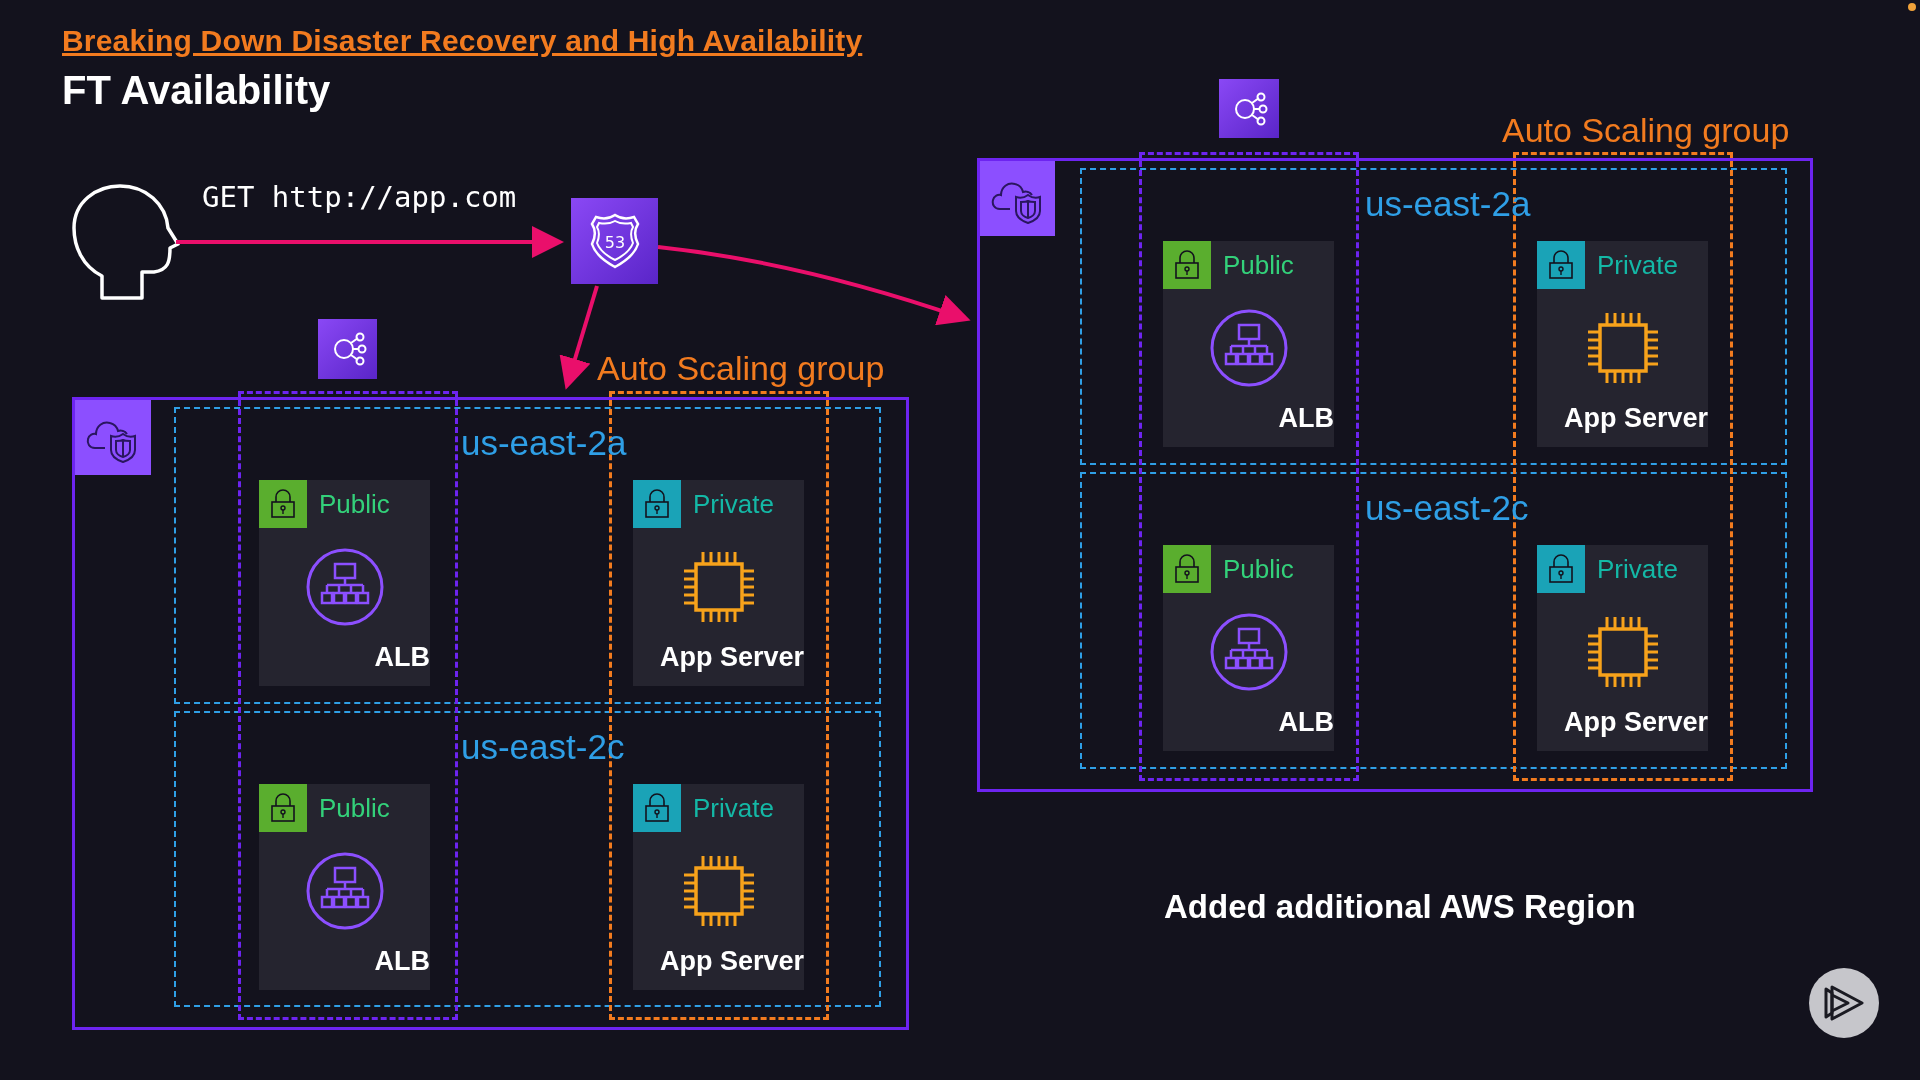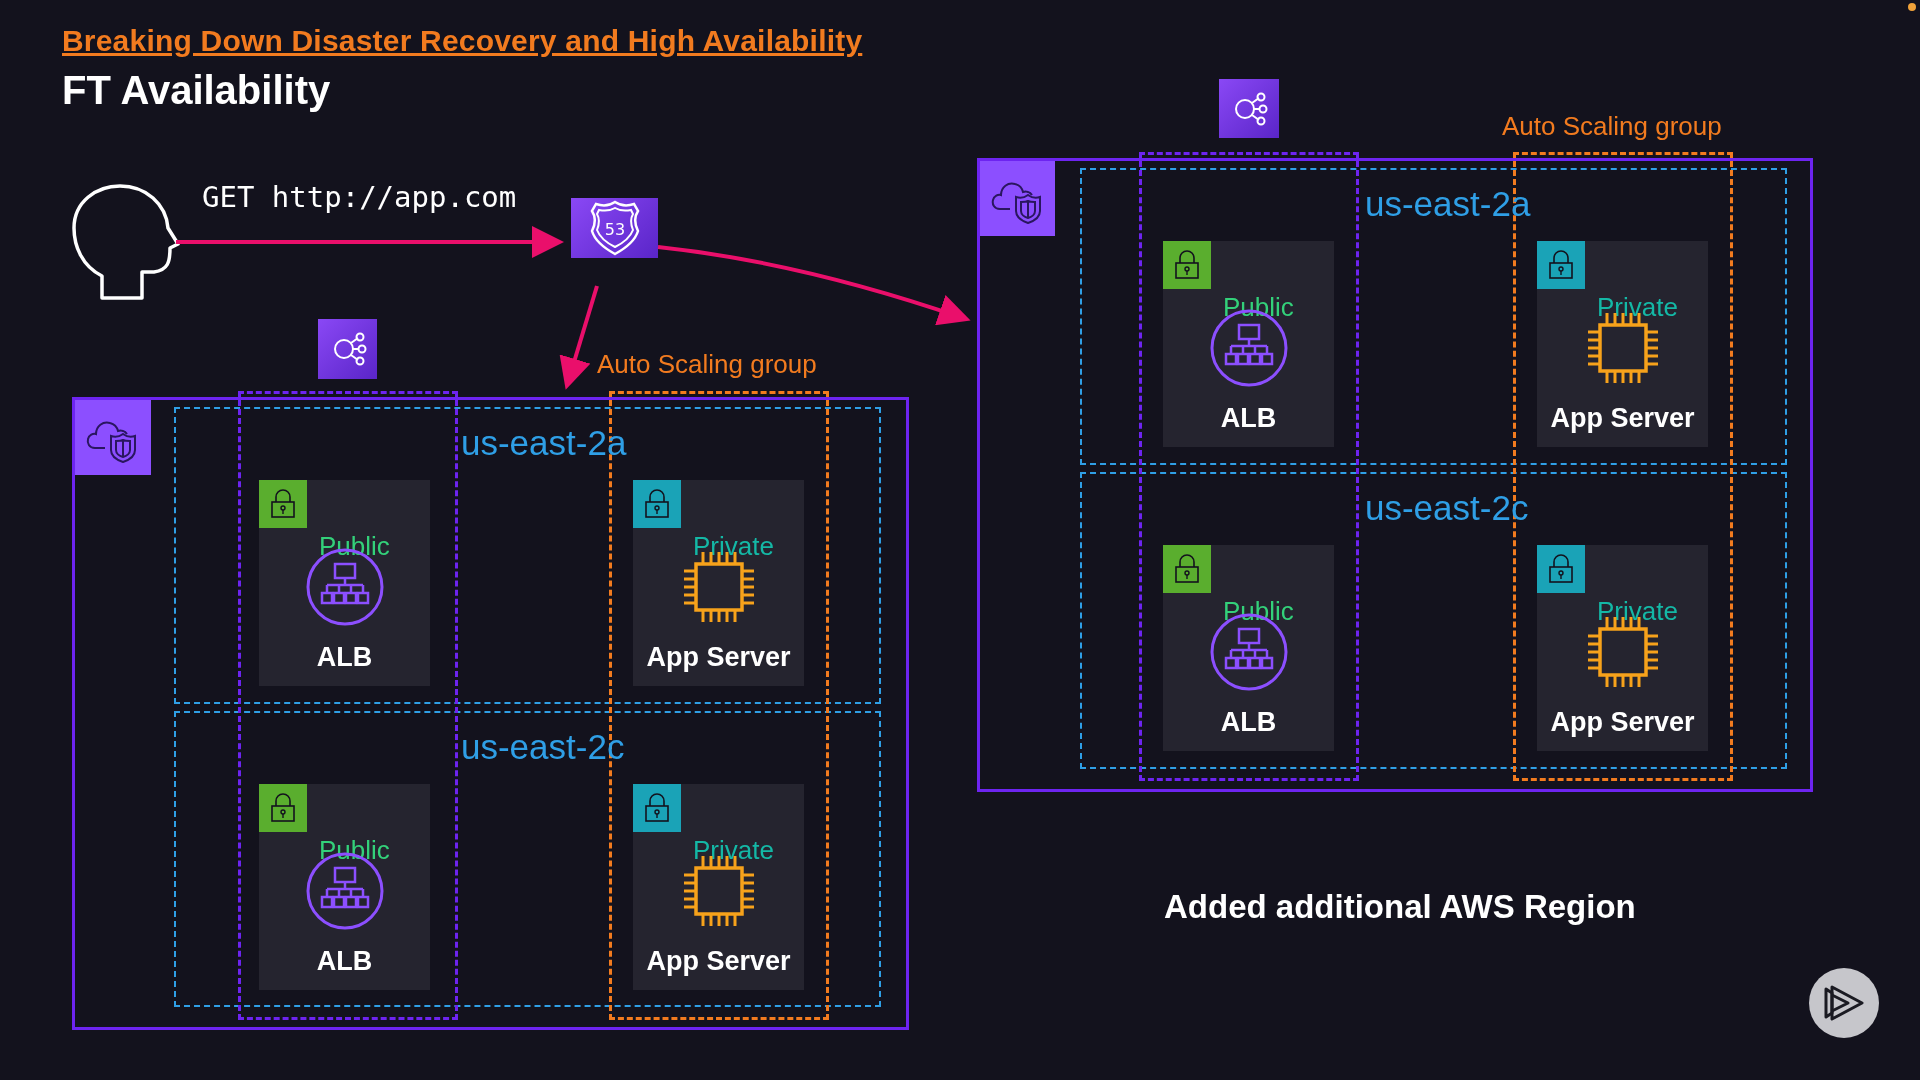--- a/index.html
+++ b/index.html
@@ -16,51 +16,51 @@
 
   .region { border: 3px solid #6d24f0; box-sizing: border-box; }
   .az { border: 2px dashed #2f9fe6; box-sizing: border-box; }
   .elb-group { border: 3px dashed #6d24f0; box-sizing: border-box; }
   .asg-group { border: 3px dashed #f27b1f; box-sizing: border-box; }
 
   .icon-sq { background: linear-gradient(135deg, #8a48f5, #5a25c8); display: flex; align-items: center; justify-content: center; }
   .vpc-icon { background: #8c4fff; display: flex; align-items: center; justify-content: center; }
 
   .az-label { font-size: 35px; color: #2f9fe6; white-space: nowrap; }
-  .asg-label { font-size: 26px; color: #f27b1f; white-space: nowrap; }
+  .asg-label { font-size: 34px; color: #f27b1f; white-space: nowrap; }
 
   .card { width: 171px; height: 206px; background: #25242f; box-sizing: border-box; }
   .card .badge { position: absolute; left: 0; top: 0; width: 48px; height: 48px; display: flex; align-items: center; justify-content: center; }
   .card .badge.public { background: #5aae2e; }
   .card .badge.private { background: #1aa3b7; }
-  .card .tag { position: absolute; left: 60px; top: 9px; font-size: 26px; white-space: nowrap; margin-top: 42px; }
+  .card .tag { position: absolute; left: 60px; top: 9px; font-size: 26px; white-space: nowrap; }
   .card .tag.public { color: #33d17a; }
   .card .tag.private { color: #14b8a6; }
   .card .svc-icon { position: absolute; left: 0; right: 0; top: 66px; height: 82px; display: flex; align-items: center; justify-content: center; }
-  .card .name { position: absolute; left: 0; right: 0; top: 162px; text-align: center; font-size: 27px; font-weight: 700; color: #ffffff; white-space: nowrap; }
+  .card .name { position: absolute; left: 0; right: 0; top: 162px; text-align: right; font-size: 27px; font-weight: 700; color: #ffffff; white-space: nowrap; }
 
   .play-btn { left: 1809px; top: 968px; width: 70px; height: 70px; border-radius: 50%; background: #c6c6cb; display: flex; align-items: center; justify-content: center; }
   .corner-dot { left: 1908px; top: 3px; width: 8px; height: 8px; border-radius: 50%; background: #f0a23a; }
   svg.overlay { position: absolute; left: 0; top: 0; }
 </style>
 </head>
 <body>
 
 <div class="abs subtitle">Breaking Down Disaster Recovery and High Availability</div>
 <div class="abs title">FT Availability</div>
 <div class="abs corner-dot"></div>
 
 <div class="abs" style="left:70px;top:182px;width:110px;height:120px;">
   <svg width="110" height="120" viewBox="0 0 110 120">
     <path d="M32 116 V94 C12 84 4 64 4 46 C4 20 26 4 50 4 C76 4 96 22 98 46 L108 62 L100 66 C100 80 98 88 84 90 H72 V116 Z" fill="none" stroke="#ffffff" stroke-width="3.5" stroke-linejoin="round"></path>
   </svg>
 </div>
 <div class="abs get-text">GET http://app.com</div>
 
-<div class="abs icon-sq" style="left:571px;top:198px;width:87px;height:60px;">
+<div class="abs icon-sq" style="left:571px;top:198px;width:87px;height:86px;">
   <svg width="62" height="62" viewBox="0 0 62 62">
     <path d="M31 5 C25 9 18 9 12 7 L8 14 C12 20 11 28 8 34 C11 44 20 51 31 57 C42 51 51 44 54 34 C51 28 50 20 54 14 L50 7 C44 9 37 9 31 5 Z" fill="none" stroke="#fff" stroke-width="2.5"></path>
     <path d="M31 11 C26 14 20 14 15 13 L13 17 C16 22 15 28 13 33 C16 41 23 46 31 50 C39 46 46 41 49 33 C47 28 46 22 49 17 L47 13 C42 14 36 14 31 11 Z" fill="none" stroke="#fff" stroke-width="2"></path>
     <text x="31" y="38" text-anchor="middle" font-family="DejaVu Sans, sans-serif" font-size="16" fill="#fff">53</text>
   </svg>
 </div>
 
 <div class="abs icon-sq" style="left:318px;top:319px;width:59px;height:60px;">
   <svg width="40" height="40" viewBox="0 0 40 40">
       <circle cx="16" cy="20" r="9" fill="none" stroke="#fff" stroke-width="2"></circle>

